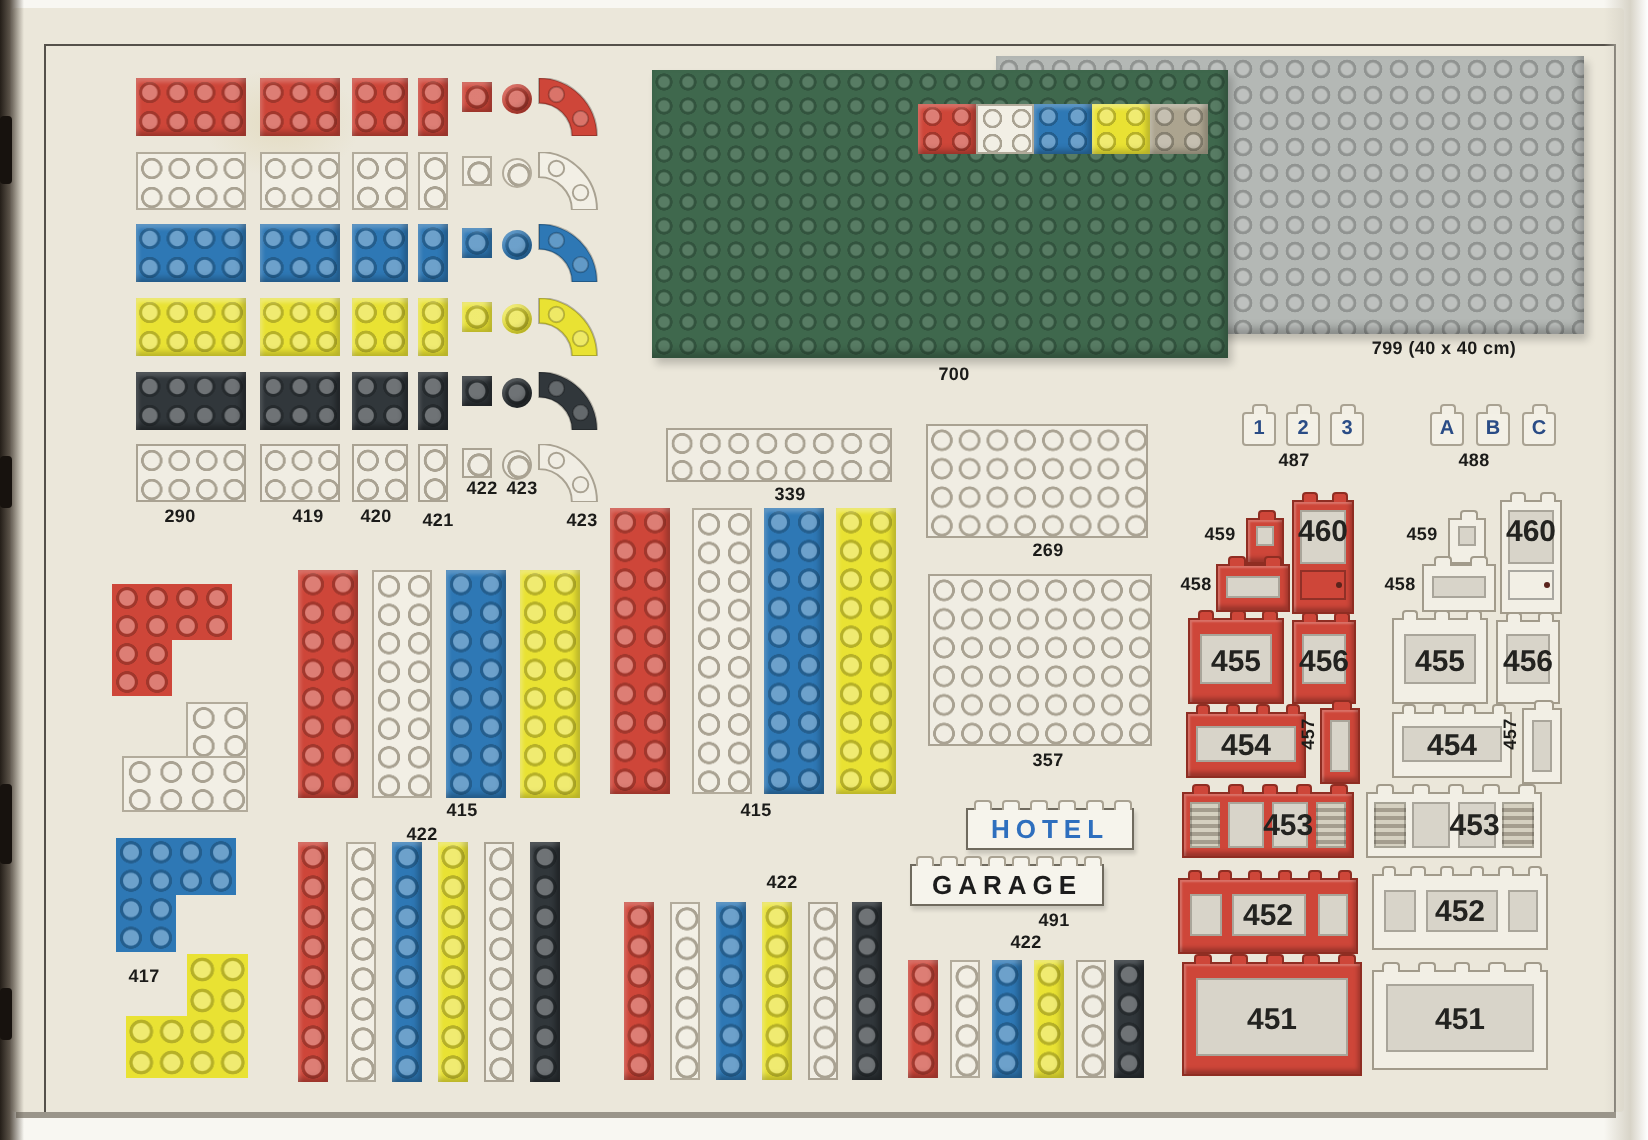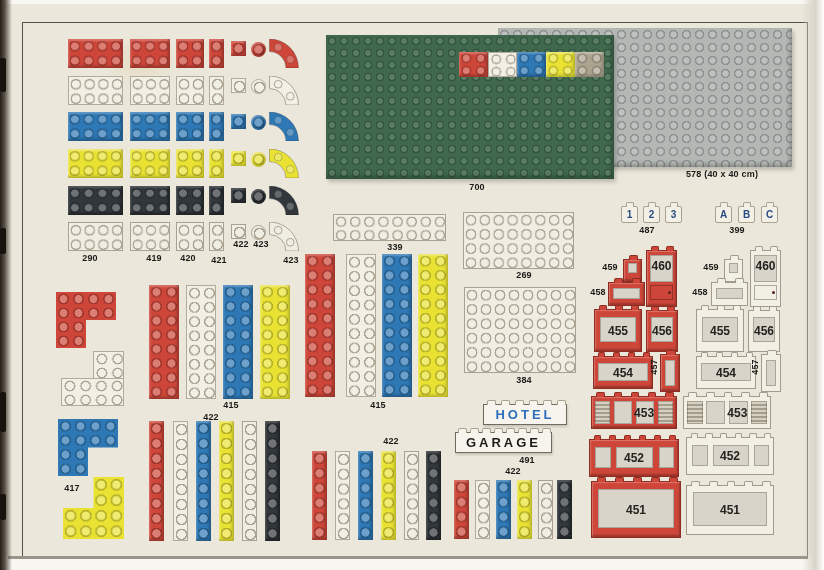--- a/index.html
+++ b/index.html
@@ -28,21 +28,21 @@
   .wf-red{background:#ce4639;border:1px solid #8f2d22;box-shadow:inset -1px -2px 2px rgba(0,0,0,.25),inset 1px 1px 1px rgba(255,255,255,.25);}
   .wf-white{background:#f2efe5;border:1px solid #a29b8b;}
   .glass{position:absolute;background:#d8d4c9;border:1px solid rgba(60,55,45,.3);box-sizing:border-box;}
   .louver{position:absolute;background:repeating-linear-gradient(180deg,#d5d0c0 0 2px,#a49d8e 2px 4px);border:1px solid rgba(60,55,45,.3);box-sizing:border-box;}
   .panel{position:absolute;border:1px solid rgba(0,0,0,.3);box-sizing:border-box;}
   .handle{position:absolute;width:3px;height:3px;border-radius:50%;background:#5a241c;}
   .stud-tab{position:absolute;height:5px;border-radius:2px 2px 0 0;box-sizing:border-box;top:-5px;}
   .plabel{position:absolute;font-weight:bold;font-size:9px;color:#1b1b19;
           transform:translateX(-50%);white-space:nowrap;letter-spacing:.2px;}
   .plabel.rot{transform:translateX(-50%) rotate(-90deg);}
-  .wlabel{position:absolute;font-weight:bold;font-size:12px;color:#232320;transform:translate(-50%,-50%);white-space:nowrap;}
+  .wlabel{position:absolute;font-weight:bold;font-size:15px;color:#232320;transform:translate(-50%,-50%);white-space:nowrap;}
   .tile{position:absolute;width:17px;height:17px;background:#f3f0e6;border:1px solid #a9a292;
         border-radius:2px;display:flex;align-items:center;justify-content:center;
         font-weight:bold;font-size:10px;color:#2a4c86;box-sizing:border-box;}
   .sign{position:absolute;background:#f6f4ec;border:1px solid #6f6a5e;display:flex;align-items:center;
         justify-content:center;font-weight:bold;font-size:13px;letter-spacing:3px;box-sizing:border-box;
         box-shadow:1px 2px 2px rgba(0,0,0,.15);}
   .stain{position:absolute;left:95px;top:30px;width:80px;height:55px;border-radius:50%;
          background:radial-gradient(ellipse,rgba(205,185,120,.25),rgba(205,185,120,0) 70%);}
 </style>
 </head>
@@ -319,26 +319,26 @@
       <div class="sign" style="left: 477px; top: 400px; width: 84px; height: 21px; color: rgb(46, 111, 190);">HOTEL<div class="stud-tab" style="left: 2.5px; width: 9px; background: rgb(246, 244, 236); border-top: 1px solid rgb(169, 162, 146); border-right: 1px solid rgb(169, 162, 146); border-bottom: none; border-left: 1px solid rgb(169, 162, 146); border-image: initial;"></div><div class="stud-tab" style="left: 16.5px; width: 9px; background: rgb(246, 244, 236); border-top: 1px solid rgb(169, 162, 146); border-right: 1px solid rgb(169, 162, 146); border-bottom: none; border-left: 1px solid rgb(169, 162, 146); border-image: initial;"></div><div class="stud-tab" style="left: 30.5px; width: 9px; background: rgb(246, 244, 236); border-top: 1px solid rgb(169, 162, 146); border-right: 1px solid rgb(169, 162, 146); border-bottom: none; border-left: 1px solid rgb(169, 162, 146); border-image: initial;"></div><div class="stud-tab" style="left: 44.5px; width: 9px; background: rgb(246, 244, 236); border-top: 1px solid rgb(169, 162, 146); border-right: 1px solid rgb(169, 162, 146); border-bottom: none; border-left: 1px solid rgb(169, 162, 146); border-image: initial;"></div><div class="stud-tab" style="left: 58.5px; width: 9px; background: rgb(246, 244, 236); border-top: 1px solid rgb(169, 162, 146); border-right: 1px solid rgb(169, 162, 146); border-bottom: none; border-left: 1px solid rgb(169, 162, 146); border-image: initial;"></div><div class="stud-tab" style="left: 72.5px; width: 9px; background: rgb(246, 244, 236); border-top: 1px solid rgb(169, 162, 146); border-right: 1px solid rgb(169, 162, 146); border-bottom: none; border-left: 1px solid rgb(169, 162, 146); border-image: initial;"></div></div>
       <div class="sign" style="left: 449px; top: 428px; width: 97px; height: 21px; color: rgb(28, 28, 28);">GARAGE<div class="stud-tab" style="left: 1.5625px; width: 9px; background: rgb(246, 244, 236); border-top: 1px solid rgb(169, 162, 146); border-right: 1px solid rgb(169, 162, 146); border-bottom: none; border-left: 1px solid rgb(169, 162, 146); border-image: initial;"></div><div class="stud-tab" style="left: 13.6875px; width: 9px; background: rgb(246, 244, 236); border-top: 1px solid rgb(169, 162, 146); border-right: 1px solid rgb(169, 162, 146); border-bottom: none; border-left: 1px solid rgb(169, 162, 146); border-image: initial;"></div><div class="stud-tab" style="left: 25.8125px; width: 9px; background: rgb(246, 244, 236); border-top: 1px solid rgb(169, 162, 146); border-right: 1px solid rgb(169, 162, 146); border-bottom: none; border-left: 1px solid rgb(169, 162, 146); border-image: initial;"></div><div class="stud-tab" style="left: 37.9375px; width: 9px; background: rgb(246, 244, 236); border-top: 1px solid rgb(169, 162, 146); border-right: 1px solid rgb(169, 162, 146); border-bottom: none; border-left: 1px solid rgb(169, 162, 146); border-image: initial;"></div><div class="stud-tab" style="left: 50.0625px; width: 9px; background: rgb(246, 244, 236); border-top: 1px solid rgb(169, 162, 146); border-right: 1px solid rgb(169, 162, 146); border-bottom: none; border-left: 1px solid rgb(169, 162, 146); border-image: initial;"></div><div class="stud-tab" style="left: 62.1875px; width: 9px; background: rgb(246, 244, 236); border-top: 1px solid rgb(169, 162, 146); border-right: 1px solid rgb(169, 162, 146); border-bottom: none; border-left: 1px solid rgb(169, 162, 146); border-image: initial;"></div><div class="stud-tab" style="left: 74.3125px; width: 9px; background: rgb(246, 244, 236); border-top: 1px solid rgb(169, 162, 146); border-right: 1px solid rgb(169, 162, 146); border-bottom: none; border-left: 1px solid rgb(169, 162, 146); border-image: initial;"></div><div class="stud-tab" style="left: 86.4375px; width: 9px; background: rgb(246, 244, 236); border-top: 1px solid rgb(169, 162, 146); border-right: 1px solid rgb(169, 162, 146); border-bottom: none; border-left: 1px solid rgb(169, 162, 146); border-image: initial;"></div></div>
       <div class="plabel" style="left: 84px; top: 249px;">290</div>
       <div class="plabel" style="left: 148px; top: 249px;">419</div>
       <div class="plabel" style="left: 182px; top: 249px;">420</div>
       <div class="plabel" style="left: 213px; top: 251px;">421</div>
       <div class="plabel" style="left: 235px; top: 235px;">422</div>
       <div class="plabel" style="left: 255px; top: 235px;">423</div>
       <div class="plabel" style="left: 285px; top: 251px;">423</div>
       <div class="plabel" style="left: 471px; top: 178px;">700</div>
-      <div class="plabel" style="left: 716px; top: 165px;">578 (40 x 40 cm)</div>
+      <div class="plabel" style="left: 716px; top: 165px;">799 (40 x 40 cm)</div>
       <div class="plabel" style="left: 641px; top: 221px;">487</div>
-      <div class="plabel" style="left: 731px; top: 221px;">399</div>
+      <div class="plabel" style="left: 731px; top: 221px;">488</div>
       <div class="plabel" style="left: 389px; top: 238px;">339</div>
       <div class="plabel" style="left: 518px; top: 266px;">269</div>
-      <div class="plabel" style="left: 518px; top: 371px;">384</div>
+      <div class="plabel" style="left: 518px; top: 371px;">357</div>
       <div class="plabel" style="left: 225px; top: 396px;">415</div>
       <div class="plabel" style="left: 205px; top: 408px;">422</div>
       <div class="plabel" style="left: 372px; top: 396px;">415</div>
       <div class="plabel" style="left: 385px; top: 432px;">422</div>
       <div class="plabel" style="left: 66px; top: 479px;">417</div>
       <div class="plabel" style="left: 521px; top: 451px; text-align: center;">491</div>
       <div class="plabel" style="left: 507px; top: 462px;">422</div>
       <div class="plabel" style="left: 604px; top: 258px;">459</div>
       <div class="plabel" style="left: 592px; top: 283px;">458</div>
       <div class="plabel" style="left: 705px; top: 258px;">459</div>

